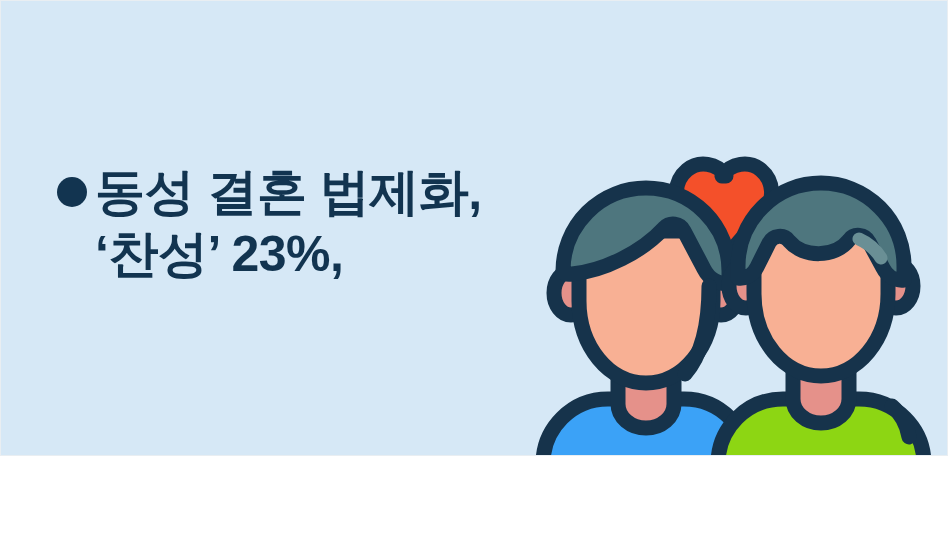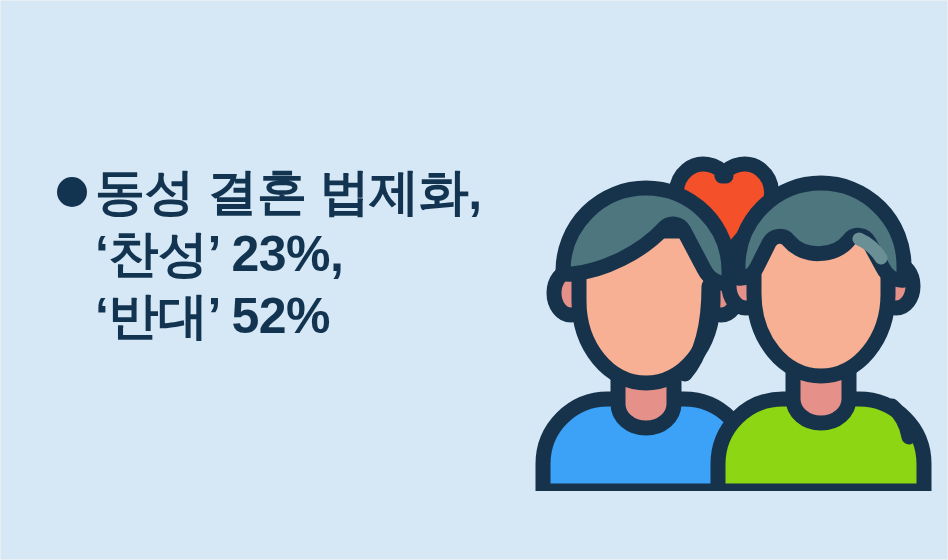--- a/index.html
+++ b/index.html
@@ -8,21 +8,21 @@
   }
   body {
     width: 948px;
     height: 560px;
     overflow: hidden;
     font-family: "Liberation Sans", "DejaVu Sans", sans-serif;
   }
   #poster {
     position: relative;
     width: 948px;
-    height: 560px;
+    height: 456px;
     background: #d6e8f6;
     box-sizing: border-box;
     border: 1px solid #e9eef2;
     overflow: hidden;
   }
 
   
   #headline {
     position: absolute;
     left: 56px;
@@ -78,23 +78,20 @@
 
     <div class="line">
       <span id="bullet-dot"></span>
       <span class="line-text">동성 결혼 법제화,</span>
     </div>
 
     <div class="line indent">
       <span class="line-text">‘찬성’ 23%,</span>
     </div>
 
-    <div class="line indent">
-      <span class="line-text">‘반대’ 52%</span>
-    </div>
 
   </div>
 
   <div id="illustration">
     <svg viewBox="0 0 420 420" xmlns="http://www.w3.org/2000/svg">
 
       <g>
         <path d="M205 105
                  c-9-13 -27-16 -39-6
                  c-13 11 -14 30 -3 43

